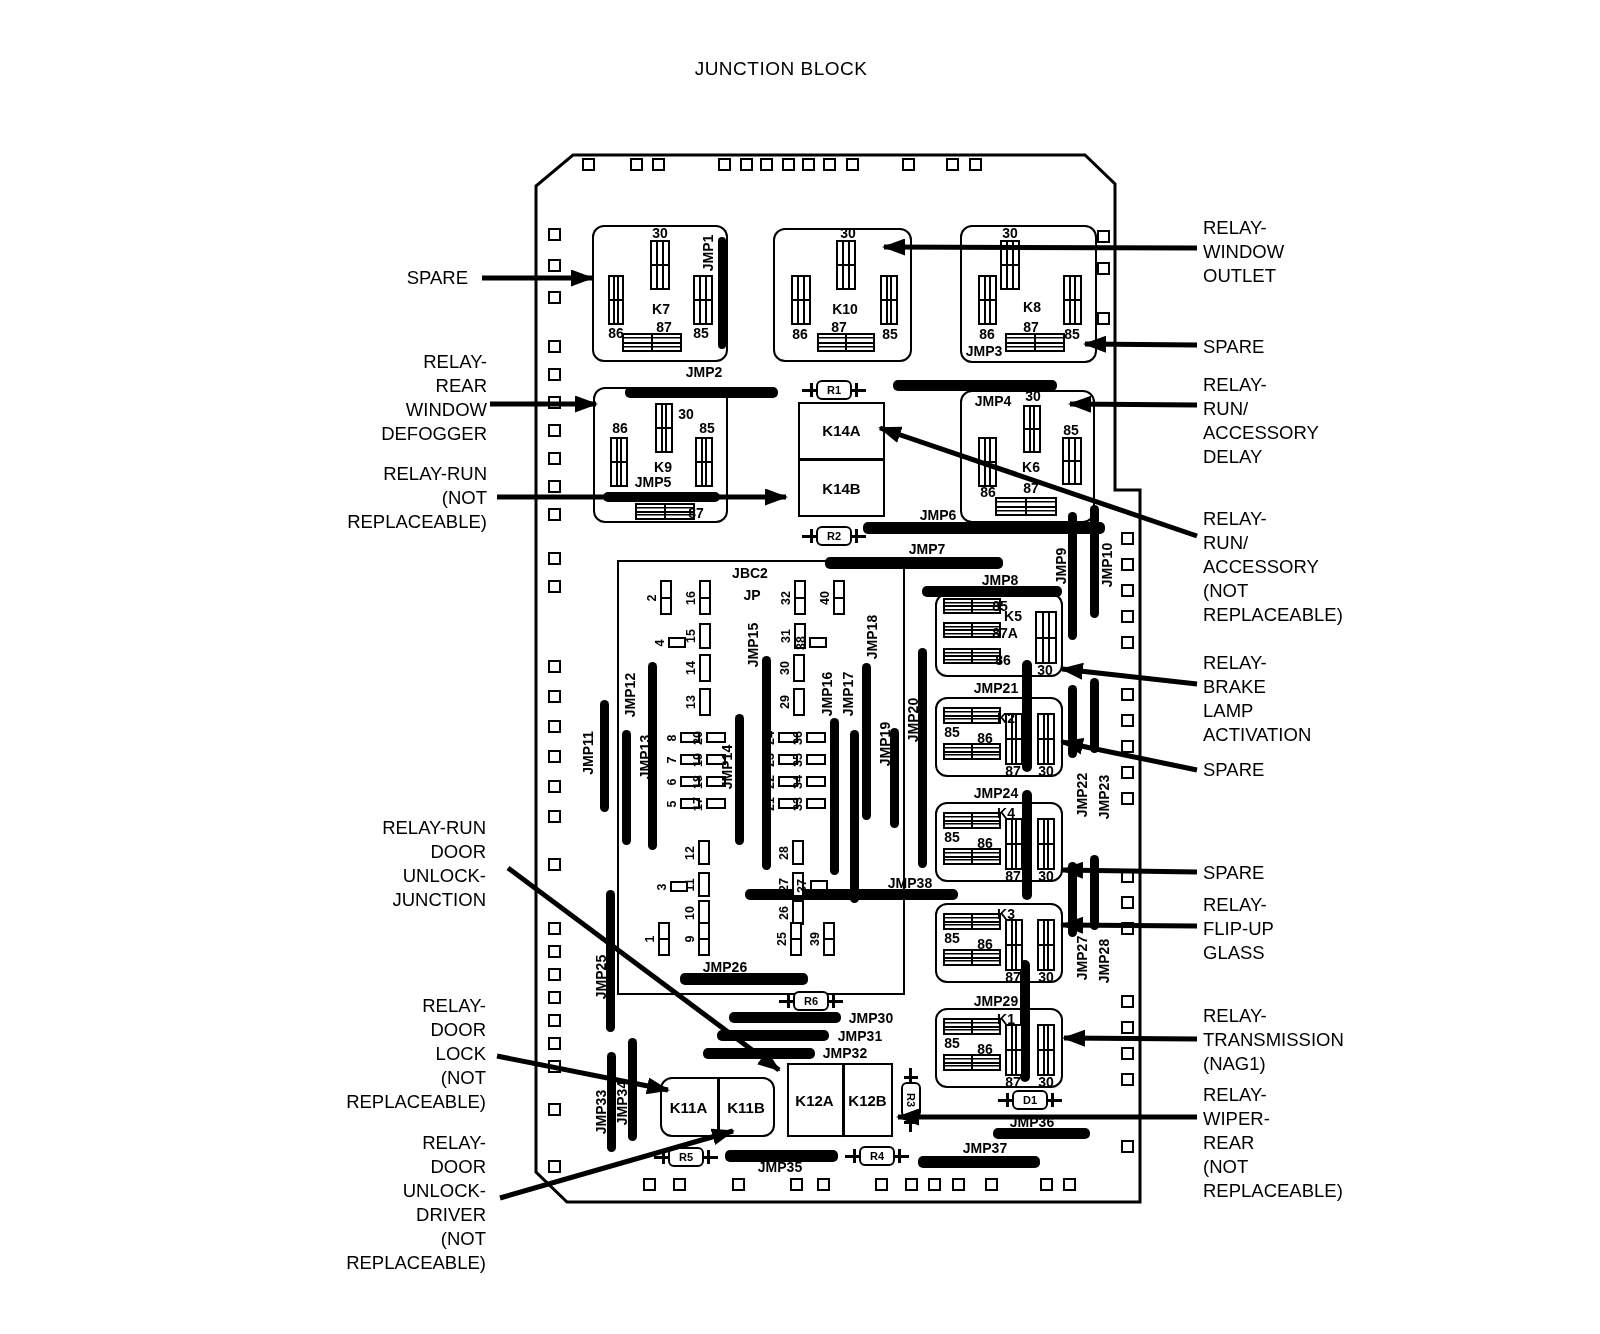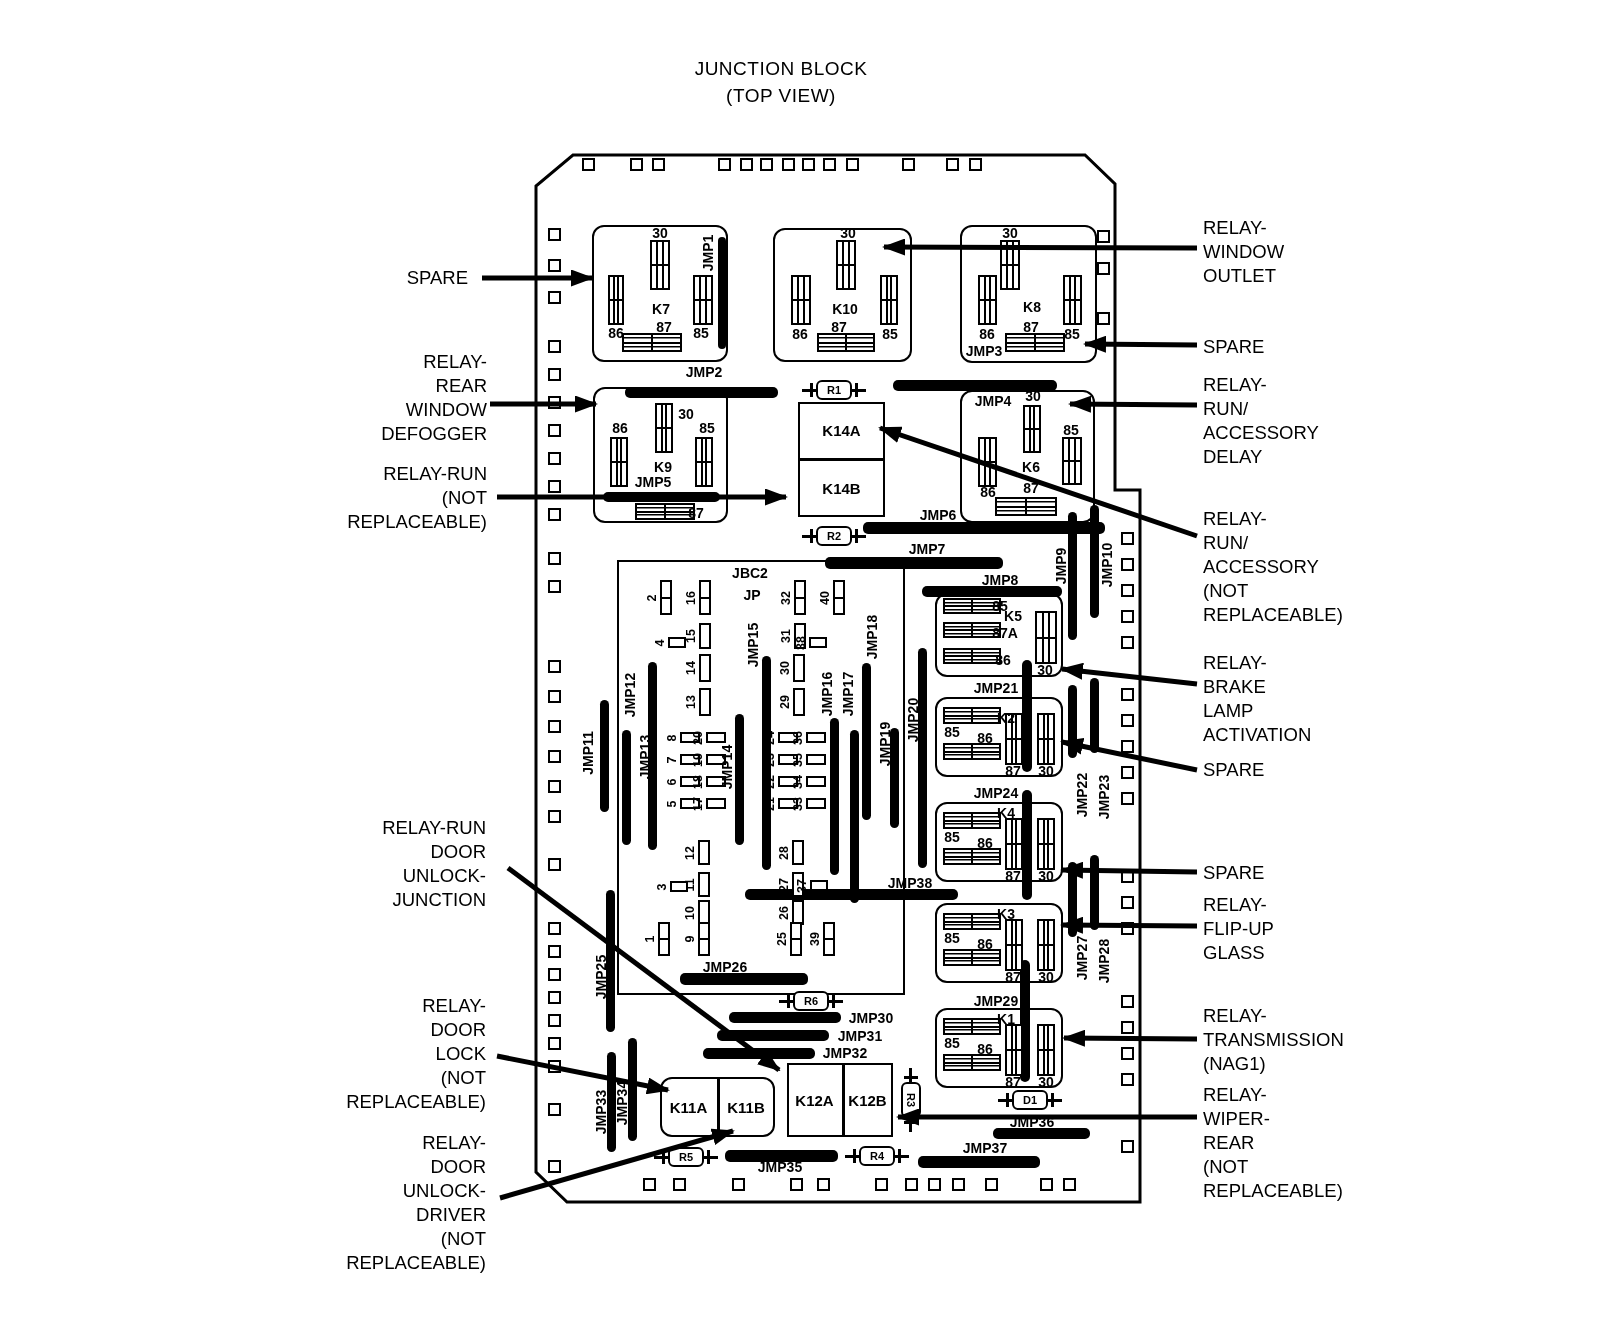--- a/index.html
+++ b/index.html
@@ -33,21 +33,20 @@
                 box-sizing:border-box; display:flex; align-items:center; justify-content:center;
                 font-size:11px; font-weight:bold; border-radius:6px; }
   svg.overlay { position:absolute; left:0; top:0; pointer-events:none; }
 </style>
 </head>
 <body>
 
 <div id="stage">
   <div class="title">
     <div>JUNCTION BLOCK</div>
-    <div>(TOP VIEW)</div>
   </div>
 <svg class="overlay" width="1600" height="1334">
       <path d="M573 155 H1085 L1115 184 V490 H1140 V1202 H567 L536 1172 V186 Z" fill="none" stroke="#000000" stroke-width="3"></path>
     </svg>
     <div class="rbox" style="left: 617px; top: 560px; width: 288px; height: 435px; border-width: 2.5px;"></div>
     <div class="rbox round" style="left: 592px; top: 225px; width: 136px; height: 137px;"></div>
     <div class="rbox round" style="left: 773px; top: 228px; width: 139px; height: 134px;"></div>
     <div class="rbox round" style="left: 960px; top: 225px; width: 137px; height: 138px;"></div>
     <div class="rbox round" style="left: 593px; top: 387px; width: 135px; height: 136px;"></div>
     <div class="rbox round" style="left: 960px; top: 390px; width: 135px; height: 133px;"></div>

